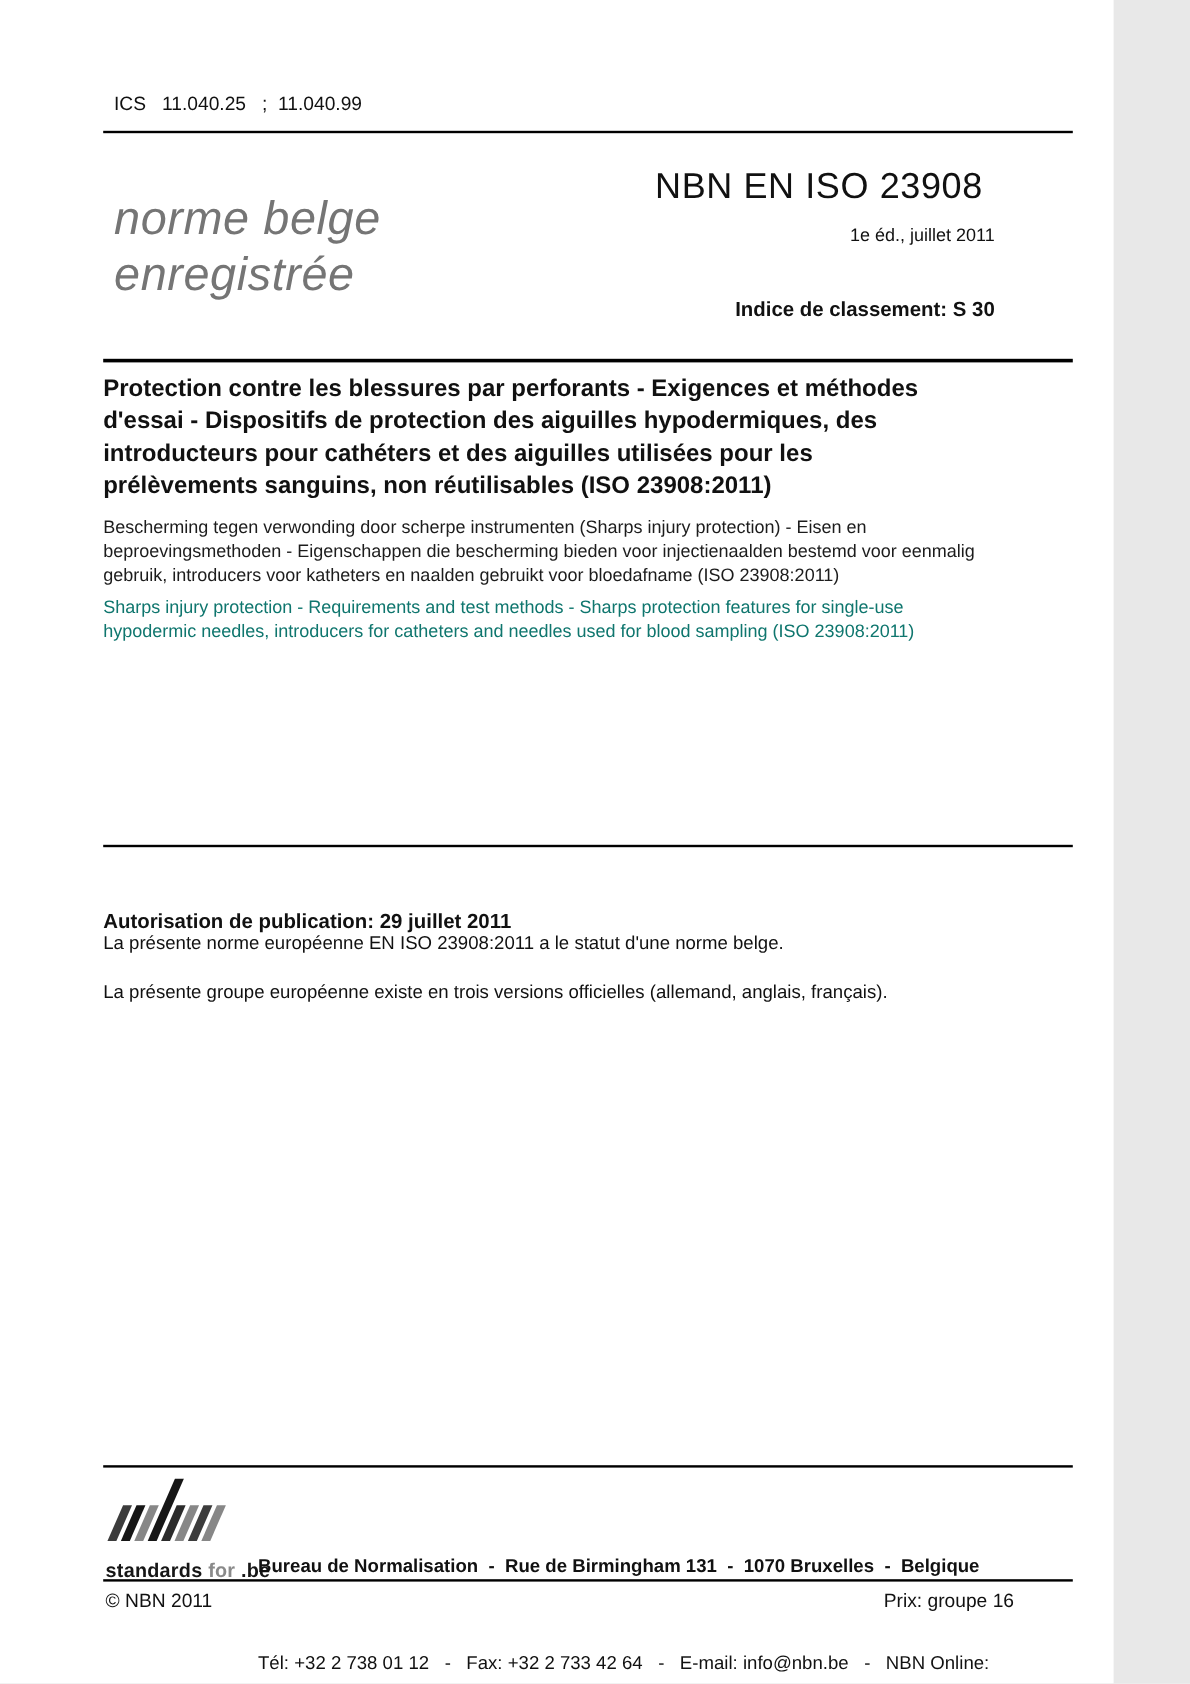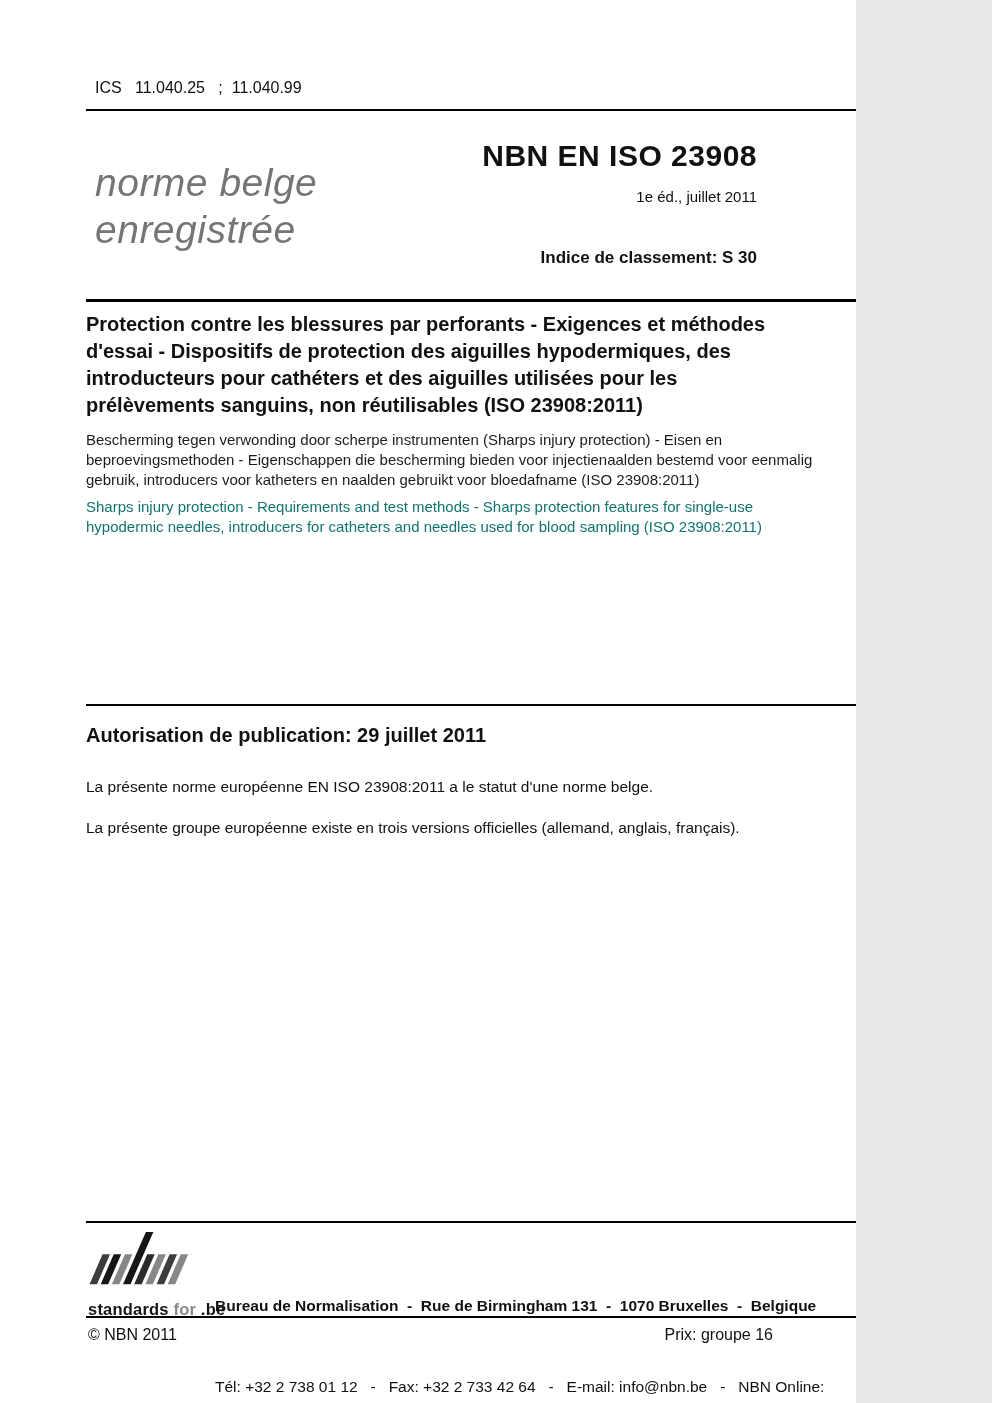--- a/index.html
+++ b/index.html
@@ -1,19 +1,19 @@
 <!DOCTYPE html>
 <html><head>
 <meta charset="utf-8">
 <style>
   * { margin: 0; padding: 0; box-sizing: border-box; }
   html, body { background: #e8e8e8; }
   .page {
     position: relative;
-    width: 856px;
+    width: 928px;
     height: 1403px;
     background: #ffffff;
     font-family: "Liberation Sans", "DejaVu Sans", sans-serif;
     color: #111111;
     overflow: hidden;
   }
   .rule { position: absolute; left: 86px; width: 808px; background: #000; }
   .rule-1 { top: 109px; height: 2px; }
   .rule-2 { top: 299px; height: 3px; }
   .rule-3 { top: 704px; height: 2px; }
@@ -24,22 +24,22 @@
     position: absolute; left: 95px; top: 79px;
     font-size: 16px; white-space: pre;
   }
   .gray-title {
     position: absolute; left: 95px; top: 138px;
     font-size: 39px; line-height: 47px;
     font-weight: normal; font-style: italic;
     color: #757575; letter-spacing: 0.5px; margin-top: 21px;
   }
   .std-number {
-    position: absolute; right: 99px; top: 139px;
-    font-size: 30px; font-weight: bold; letter-spacing: 0.5px;
+    position: absolute; right: 109px; top: 139px;
+    font-size: 30px; font-weight: normal; letter-spacing: 0.5px;
   }
   .edition {
     position: absolute; right: 99px; top: 188px;
     font-size: 15px;
   }
   .classement {
     position: absolute; right: 99px; top: 230px;
     font-size: 17px; font-weight: bold; margin-top: 18px;
   }
   .title-fr {
@@ -48,22 +48,22 @@
   }
   .title-nl {
     position: absolute; left: 86px; top: 430px; width: 815px;
     font-size: 15px; line-height: 20px; color: #1c1c1c;
   }
   .title-en {
     position: absolute; left: 86px; top: 497px; width: 815px;
     font-size: 15px; line-height: 20px; color: #0f766e;
   }
   .authorization {
-    position: absolute; left: 86px; top: 724px;
-    font-size: 20px; font-weight: bold;
+    position: absolute; left: 86px; top: 758px;
+    font-size: 17px; font-weight: bold;
   }
   .para-1 { position: absolute; left: 86px; top: 778px; font-size: 15.5px; }
   .para-2 { position: absolute; left: 86px; top: 819px; font-size: 15.5px; }
 
   .logo { position: absolute; left: 88px; top: 1232px; width: 125px; }
   .logo svg { display: block; }
   .logo-text {
     margin-top: 14px;
     font-size: 16.5px; font-weight: bold; letter-spacing: 0.2px;
     color: #161616; white-space: pre;

